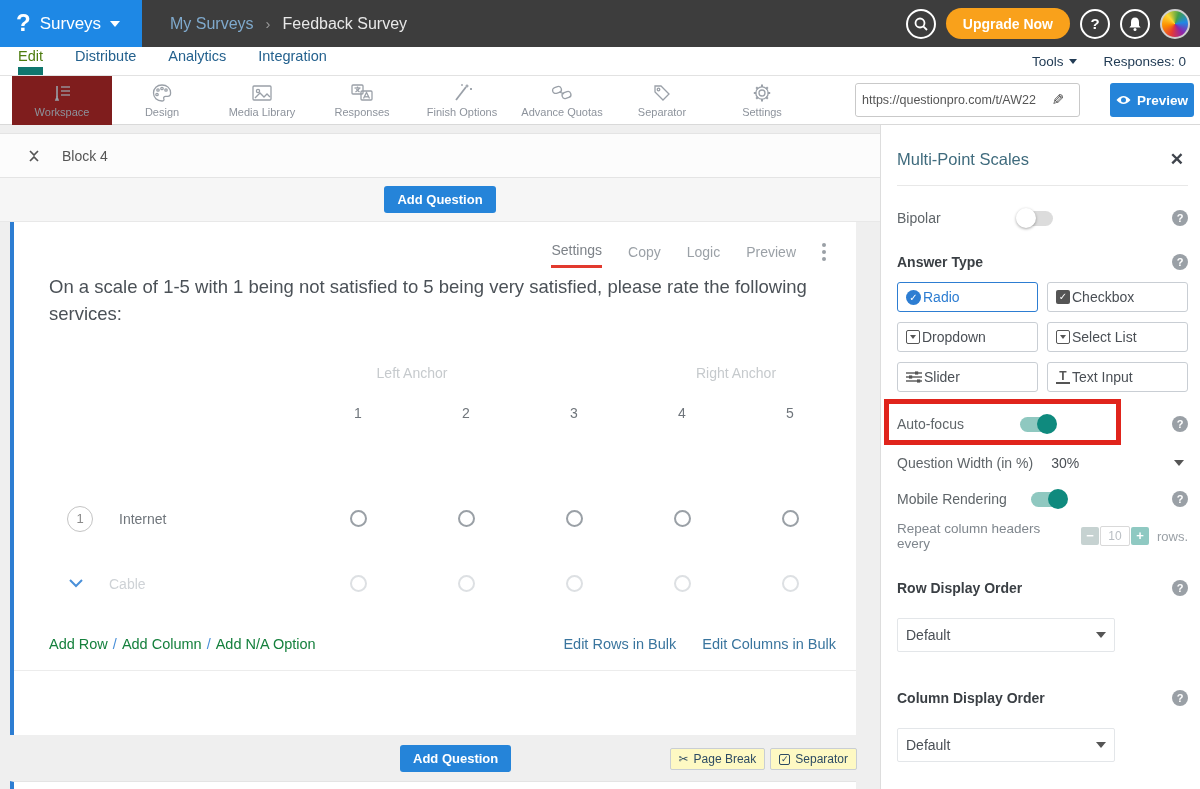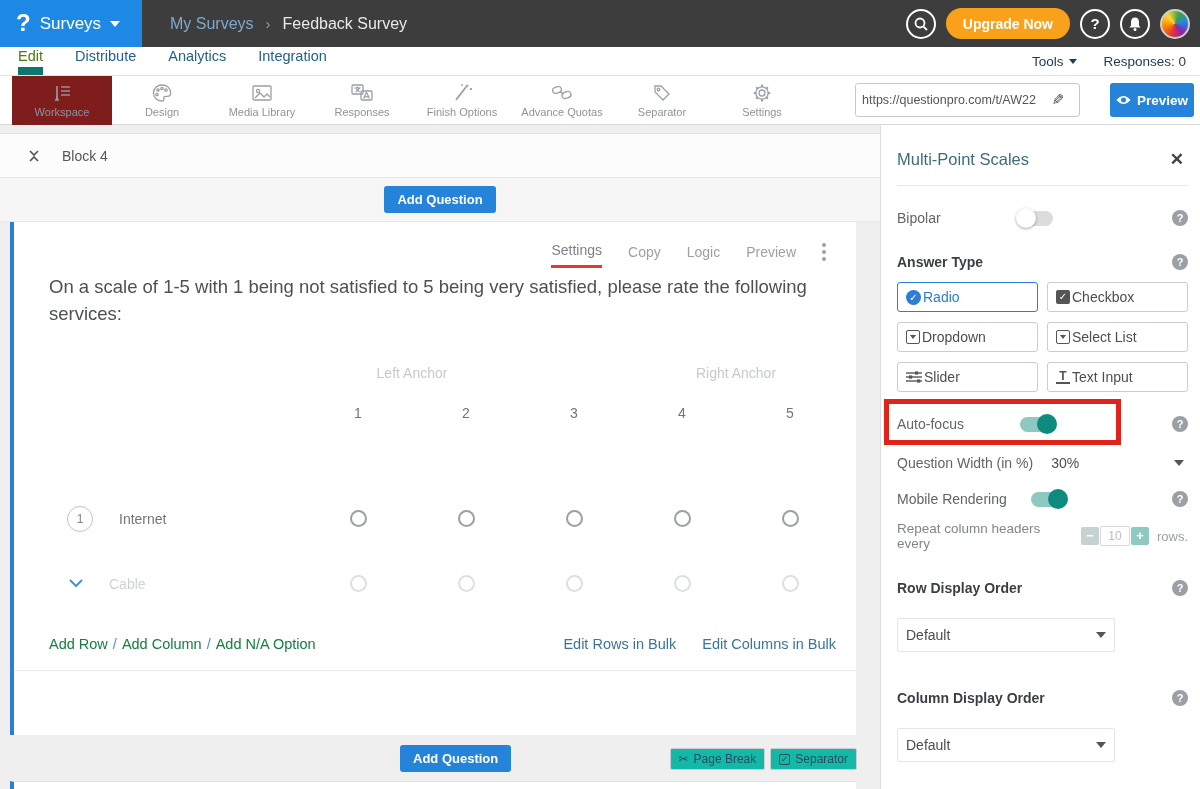--- a/index.html
+++ b/index.html
@@ -85,21 +85,21 @@
   .bulk { color:#3a759e; cursor:pointer; }
   .links-right { margin-left:auto; display:flex; gap:26px; }
   .vdivider { border-top:1px solid #ececec; margin-top:18px; }
   .validation-row { height:57px; display:flex; align-items:center; }
   .validation-row .vlbl { margin-left:35px; font-size:14.5px; color:#555; }
   .trash { margin-left:auto; margin-right:30px; cursor:pointer; display:flex; }
 
   .footer-row { height:46px; position:relative; }
   .footer-row .btn-blue { position:absolute; left:400px; top:10px; }
   .footer-right { position:absolute; right:23px; top:13px; display:flex; gap:5px; }
-  .mini-btn { height:22px; background:#14b8a6; border:1px solid #c9ced4; border-radius:2px; color:#2c4a63; font-size:12px; display:flex; align-items:center; gap:5px; padding:0 8px; cursor:pointer; }
+  .mini-btn { height:22px; background:#fef9c3; border:1px solid #c9ced4; border-radius:2px; color:#2c4a63; font-size:12px; display:flex; align-items:center; gap:5px; padding:0 8px; cursor:pointer; }
   .sep-icon { width:11px; height:11px; border:1.5px solid #2c4a63; border-radius:2px; color:#2c4a63; font-size:9px; line-height:9px; text-align:center; }
   .sep-icon::before { content:"\2713"; }
   .scissors { font-size:12px; color:#2c4a63; }
   .scissors::before { content:"\2702"; }
   .bottom-strip { height:8px; background:#fff; border-top:1px solid #e4e4e4; border-left:4px solid #2d7dd2; margin-left:10px; width:846px; }
 
   
   .sidebar { width:320px; background:#fff; border-left:1px solid #ddd; padding:24px 12px 0 16px; position:relative; }
   .sb-title-row { display:flex; align-items:center; }
   .sb-title { font-size:16.5px; color:#3f6b7d; }

